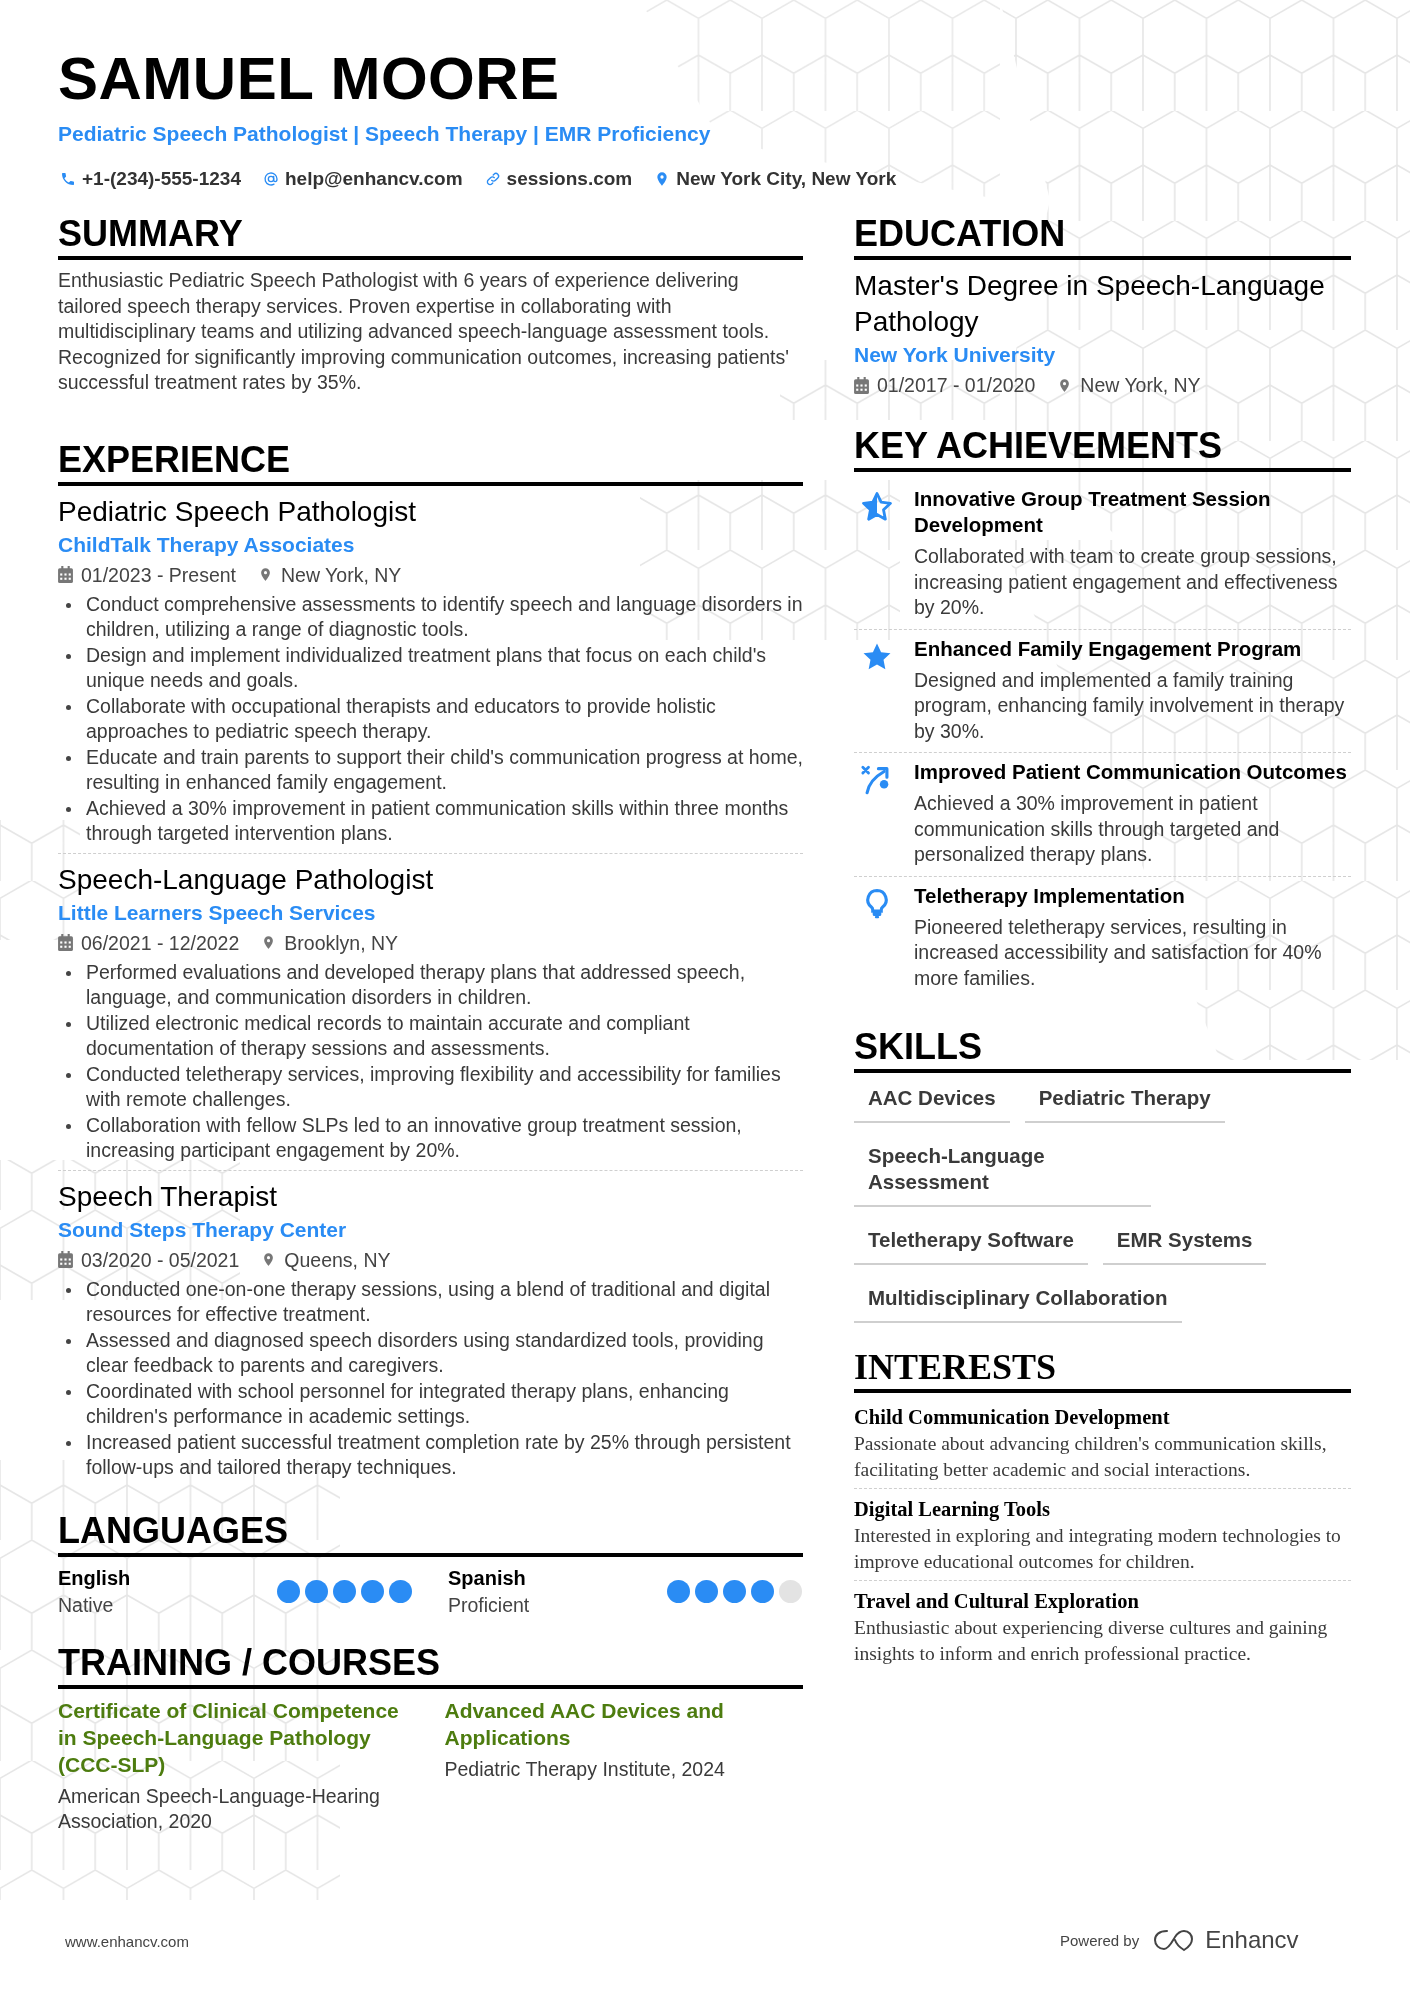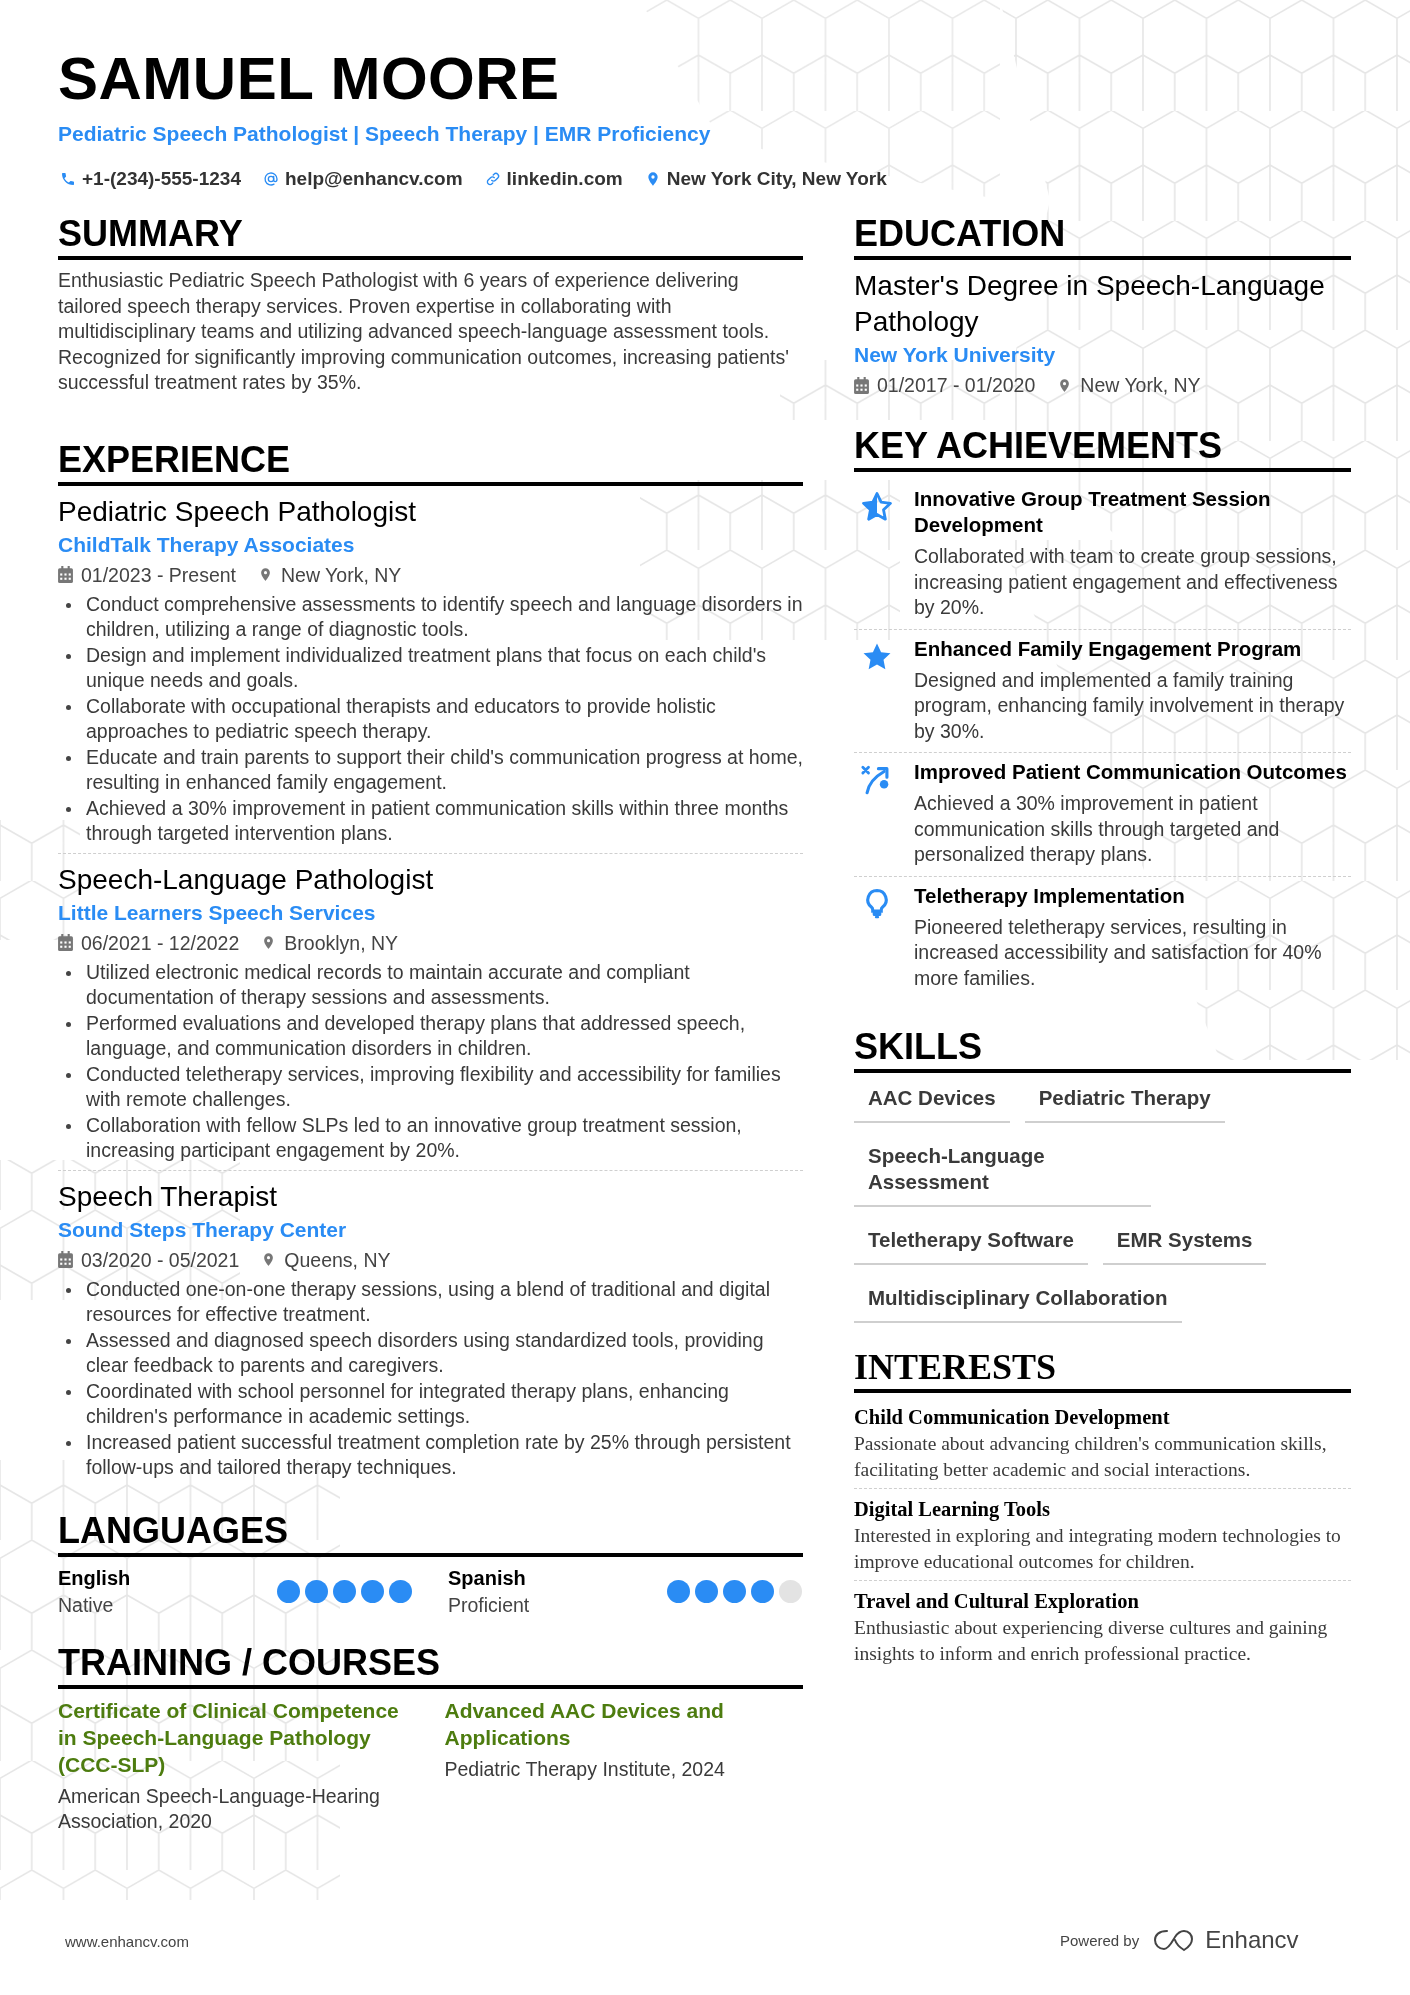--- a/index.html
+++ b/index.html
@@ -140,21 +140,21 @@
       <svg viewBox="0 0 24 24">
           <circle cx="12" cy="12" r="4" fill="none" stroke="#2a8cf4" stroke-width="2"></circle>
           <path d="M16 8v5.5c0 1.4 1 2.5 2.3 2.5S21 14.9 21 12A9 9 0 1 0 16.5 19.8" fill="none" stroke="#2a8cf4" stroke-width="2" stroke-linecap="round"></path>
         </svg>
       <span>help@enhancv.com</span>
     </div>
     <div class="contact">
       <svg viewBox="0 0 24 24">
           <path d="M10 14a4 4 0 0 0 5.7 0l3.5-3.5a4 4 0 0 0-5.7-5.7l-1.2 1.2M14 10a4 4 0 0 0-5.7 0l-3.5 3.5a4 4 0 0 0 5.7 5.7l1.2-1.2" fill="none" stroke="#2a8cf4" stroke-width="2" stroke-linecap="round"></path>
         </svg>
-      <span>linkedin.com</span>
+      <span>sessions.com</span>
     </div>
     <div class="contact">
       <svg viewBox="0 0 24 24">
           <path fill="#2a8cf4" d="M12 2a7 7 0 0 0-7 7c0 5.2 7 13 7 13s7-7.8 7-13a7 7 0 0 0-7-7zm0 9.5A2.5 2.5 0 1 1 12 6.5a2.5 2.5 0 0 1 0 5z"></path>
         </svg>
       <span>New York City, New York</span>
     </div>
   </div>
 
   <div class="col-left">
@@ -224,22 +224,22 @@
             <span>06/2021 - 12/2022</span>
           </span>
           <span class="meta-item">
             <svg viewBox="0 0 24 24">
                 <path fill="#777" d="M12 2a7 7 0 0 0-7 7c0 5.2 7 13 7 13s7-7.8 7-13a7 7 0 0 0-7-7zm0 9.5A2.5 2.5 0 1 1 12 6.5a2.5 2.5 0 0 1 0 5z"></path>
               </svg>
             <span>Brooklyn, NY</span>
           </span>
         </div>
         <ul class="bullets">
+          <li>Performed evaluations and developed therapy plans that addressed speech, language, and communication disorders in children.</li>
           <li>Utilized electronic medical records to maintain accurate and compliant documentation of therapy sessions and assessments.</li>
-          <li>Performed evaluations and developed therapy plans that addressed speech, language, and communication disorders in children.</li>
           <li>Conducted teletherapy services, improving flexibility and accessibility for families with remote challenges.</li>
           <li>Collaboration with fellow SLPs led to an innovative group treatment session, increasing participant engagement by 20%.</li>
         </ul>
       </div>
 
       <div class="job">
         <div class="job-title">Speech Therapist</div>
         <div class="company">Sound Steps Therapy Center</div>
         <div class="meta">
           <span class="meta-item">

